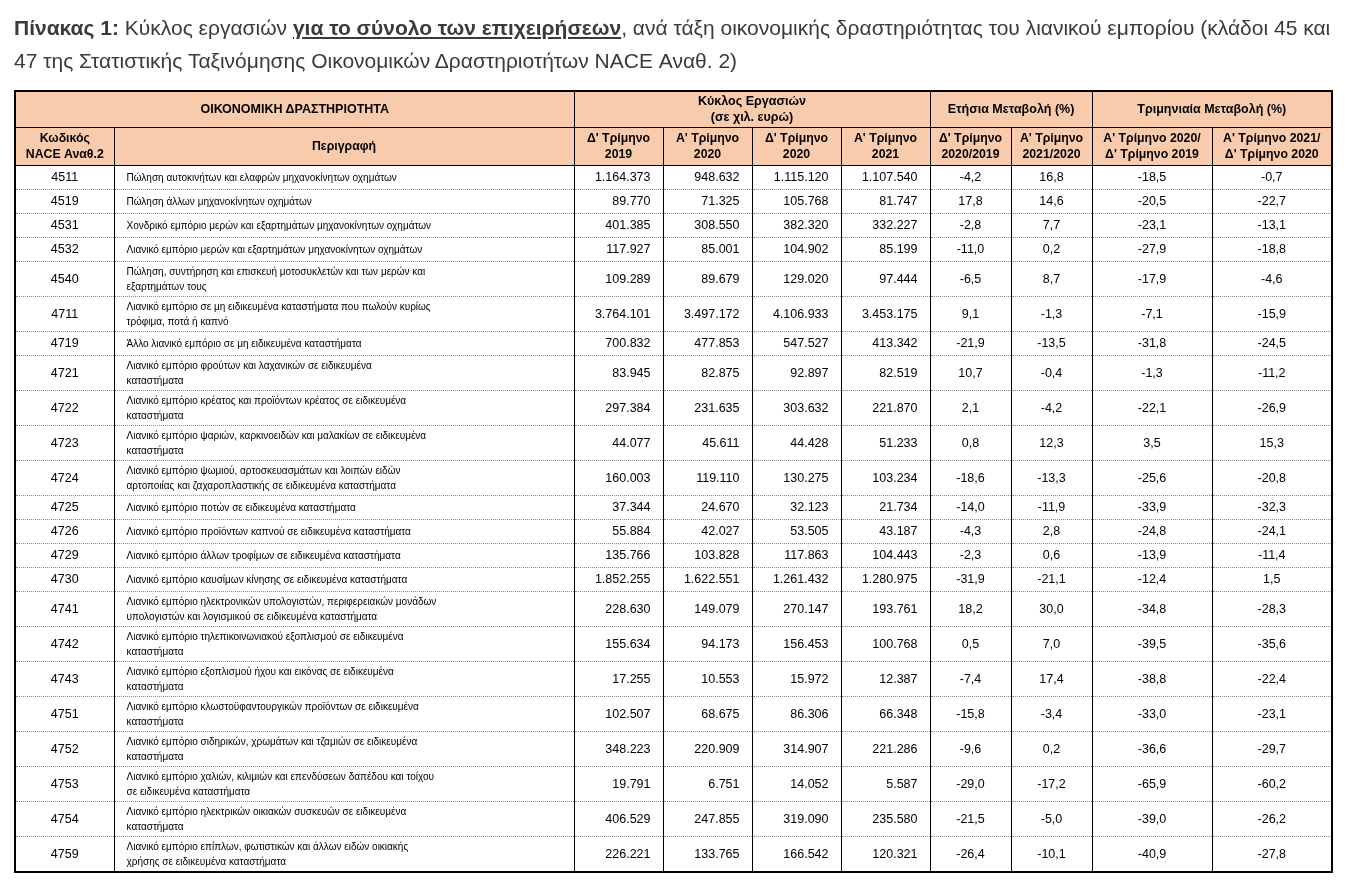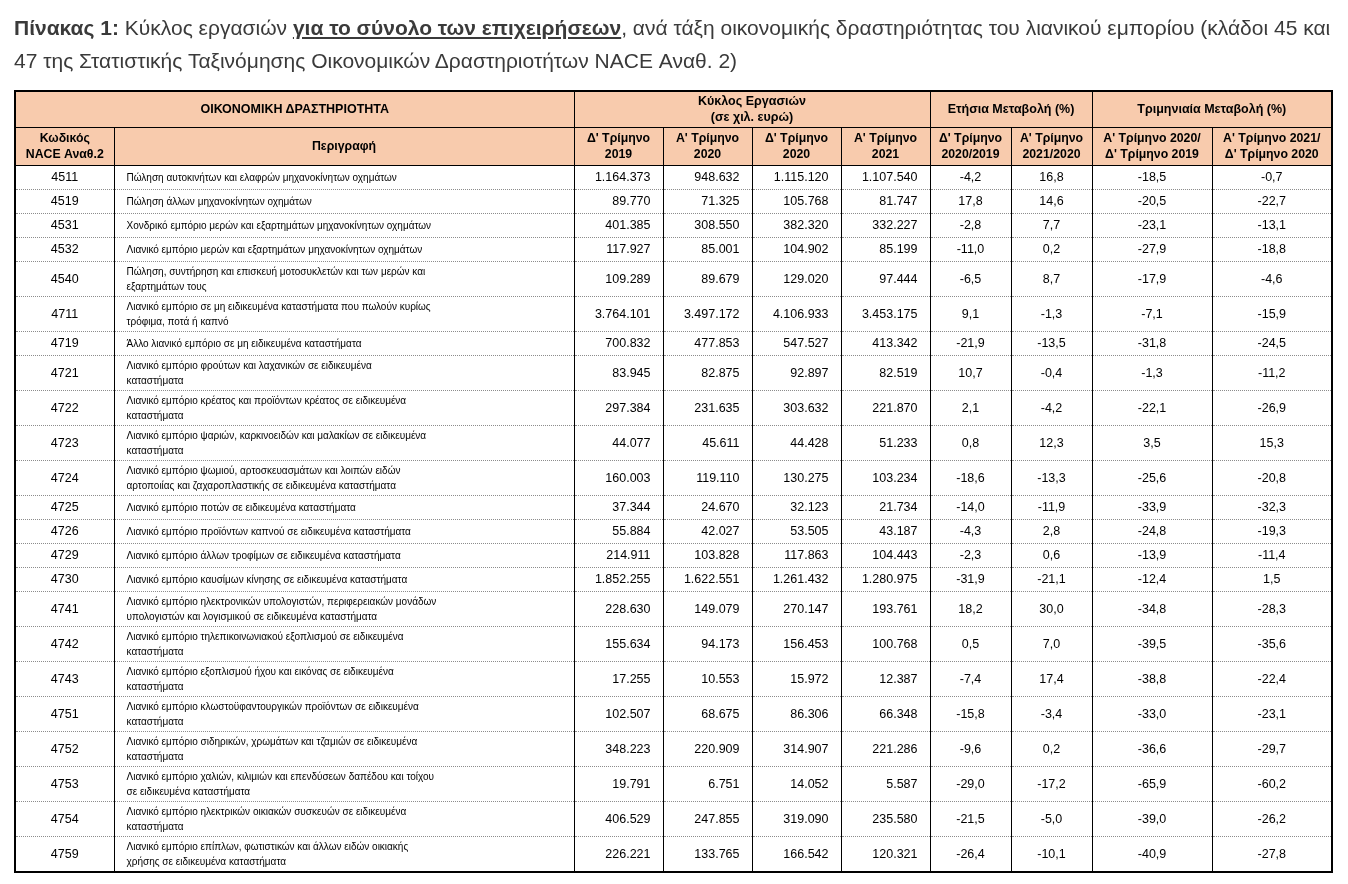--- a/index.html
+++ b/index.html
@@ -255,26 +255,26 @@
         <tr>
           <td class="code">4726</td>
           <td class="desc">Λιανικό εμπόριο προϊόντων καπνού σε ειδικευμένα καταστήματα</td>
           <td class="num">55.884</td>
           <td class="num">42.027</td>
           <td class="num">53.505</td>
           <td class="num">43.187</td>
           <td class="pct">-4,3</td>
           <td class="pct">2,8</td>
           <td class="pct">-24,8</td>
-          <td class="pct">-19,3</td>
+          <td class="pct">-24,1</td>
         </tr>
         <tr>
           <td class="code">4729</td>
           <td class="desc">Λιανικό εμπόριο άλλων τροφίμων σε ειδικευμένα καταστήματα</td>
-          <td class="num">214.911</td>
+          <td class="num">135.766</td>
           <td class="num">103.828</td>
           <td class="num">117.863</td>
           <td class="num">104.443</td>
           <td class="pct">-2,3</td>
           <td class="pct">0,6</td>
           <td class="pct">-13,9</td>
           <td class="pct">-11,4</td>
         </tr>
         <tr>
           <td class="code">4730</td>

